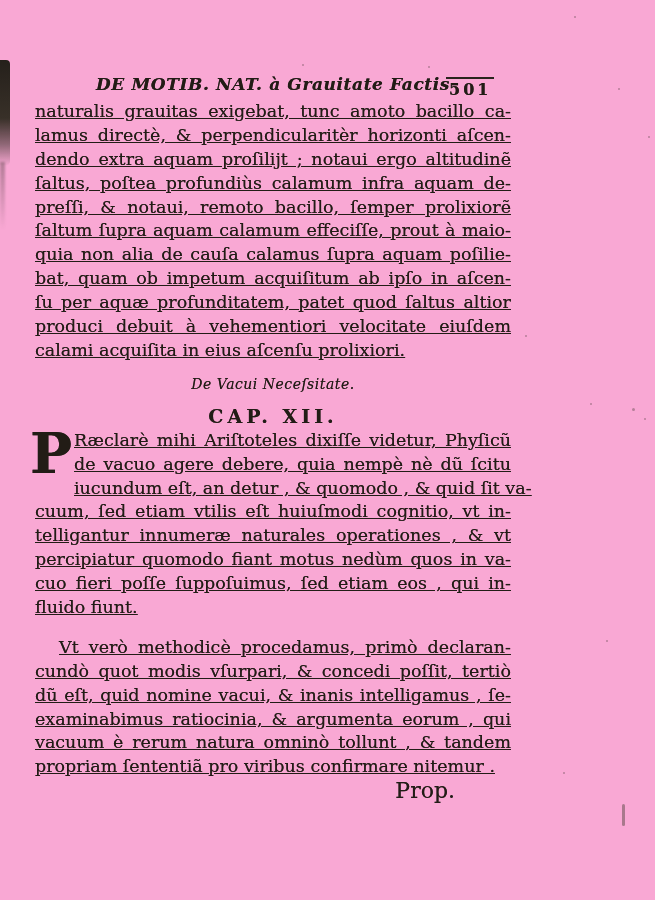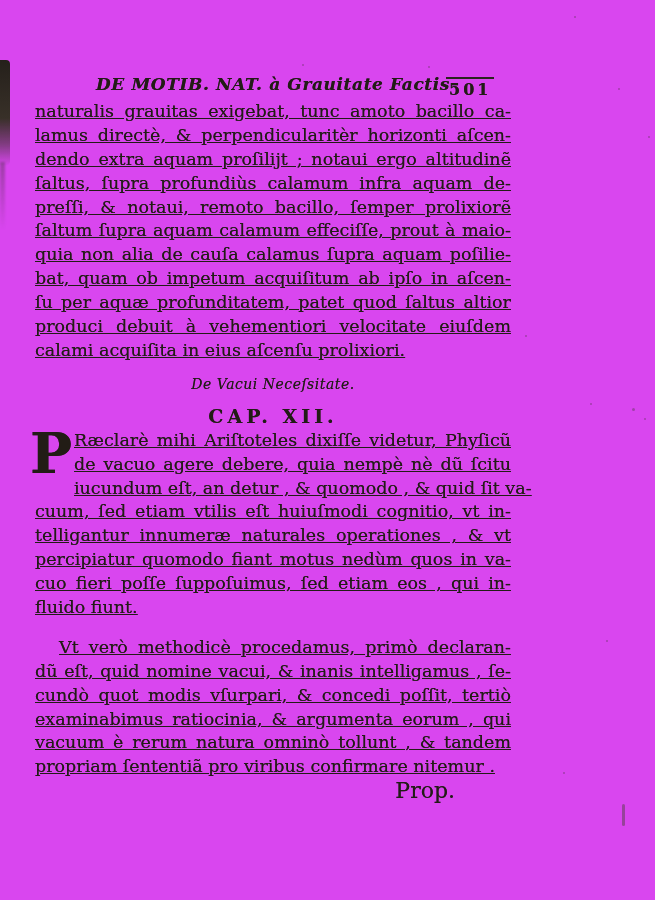--- a/index.html
+++ b/index.html
@@ -97,21 +97,21 @@
   .edge-mark{
     position:absolute;left:622px;top:804px;width:3px;height:22px;
     background:rgba(70,62,54,.45);
     border-radius:2px;filter:blur(0.7px);
   }
   .speck{position:absolute;border-radius:50%;background:rgba(55,48,40,.35);}
 </style>
 </head>
 <body>
 
-<div class="page" style="color: rgb(34, 28, 22); background: #d946ef;">
+<div class="page" style="color: rgb(34, 28, 22); background: #f9a8d4;">
 
   <div class="binding-smudge"></div>
   <div class="binding-tail"></div>
   <div class="edge-mark"></div>
   <div class="speck" style="left:302px;top:64px;width:2px;height:2px;"></div>
   <div class="speck" style="left:428px;top:66px;width:2px;height:2px;"></div>
   <div class="speck" style="left:574px;top:16px;width:2px;height:2px;"></div>
   <div class="speck" style="left:618px;top:88px;width:2px;height:2px;"></div>
   <div class="speck" style="left:648px;top:136px;width:2px;height:2px;"></div>
   <div class="speck" style="left:590px;top:403px;width:2px;height:2px;"></div>
@@ -126,43 +126,43 @@
     <div class="page-number">501</div>
   </div>
 
 
   <div class="textblock">
 
     <div class="para para1">
         <div class="tline">naturalis grauitas exigebat, tunc amoto bacillo ca-</div>
         <div class="tline">lamus directè, &amp; perpendicularitèr horizonti aſcen-</div>
         <div class="tline">dendo extra aquam proſilijt ; notaui ergo altitudinẽ</div>
-        <div class="tline">ſaltus, ſupra profundiùs calamum infra aquam de-</div>
+        <div class="tline">ſaltus, poſtea profundiùs calamum infra aquam de-</div>
         <div class="tline">preſſi, &amp; notaui, remoto bacillo, ſemper prolixiorẽ</div>
         <div class="tline">ſaltum ſupra aquam calamum effeciſſe, prout à maio-</div>
         <div class="tline">quia non alia de cauſa calamus ſupra aquam poſilie-</div>
         <div class="tline">bat, quam ob impetum acquiſitum ab ipſo in aſcen-</div>
         <div class="tline">ſu per aquæ profunditatem, patet quod ſaltus altior</div>
         <div class="tline">produci debuit à vehementiori velocitate eiuſdem</div>
         <div class="tline last">calami acquiſita in eius aſcenſu prolixiori.</div>
       </div>
 
     <div class="section-heading">De Vacui Neceſsitate.</div>
 
     <div class="chapter-heading">CAP. XII.</div>
 
     <div class="para para2">
       <span class="drop-cap">P</span>
       <span><div class="tline">Ræclarè mihi Ariſtoteles dixiſſe videtur, Phyſicũ</div><div class="tline">de vacuo agere debere, quia nempè nè dũ ſcitu</div><div class="tline">iucundum eſt, an detur , &amp; quomodo , &amp; quid ſit va-</div><div class="tline">cuum, ſed etiam vtilis eſt huiuſmodi cognitio, vt in-</div><div class="tline">telligantur innumeræ naturales operationes , &amp; vt</div><div class="tline">percipiatur quomodo fiant motus nedùm quos in va-</div><div class="tline">cuo fieri poſſe ſuppoſuimus, ſed etiam eos , qui in-</div><div class="tline last">fluido fiunt.</div></span>
     </div>
 
     <div class="para para3">
         <div class="tline">Vt verò methodicè procedamus, primò declaran-</div>
+        <div class="tline">cundò quot modis vſurpari, &amp; concedi poſſit, tertiò</div>
         <div class="tline">dũ eſt, quid nomine vacui, &amp; inanis intelligamus , ſe-</div>
-        <div class="tline">cundò quot modis vſurpari, &amp; concedi poſſit, tertiò</div>
         <div class="tline">examinabimus ratiocinia, &amp; argumenta eorum , qui</div>
         <div class="tline">vacuum è rerum natura omninò tollunt , &amp; tandem</div>
         <div class="tline last">propriam ſententiã pro viribus confirmare nitemur .</div>
       </div>
 
     <div class="catchword-row">
       <span>Prop.</span>
     </div>
 
   </div>

